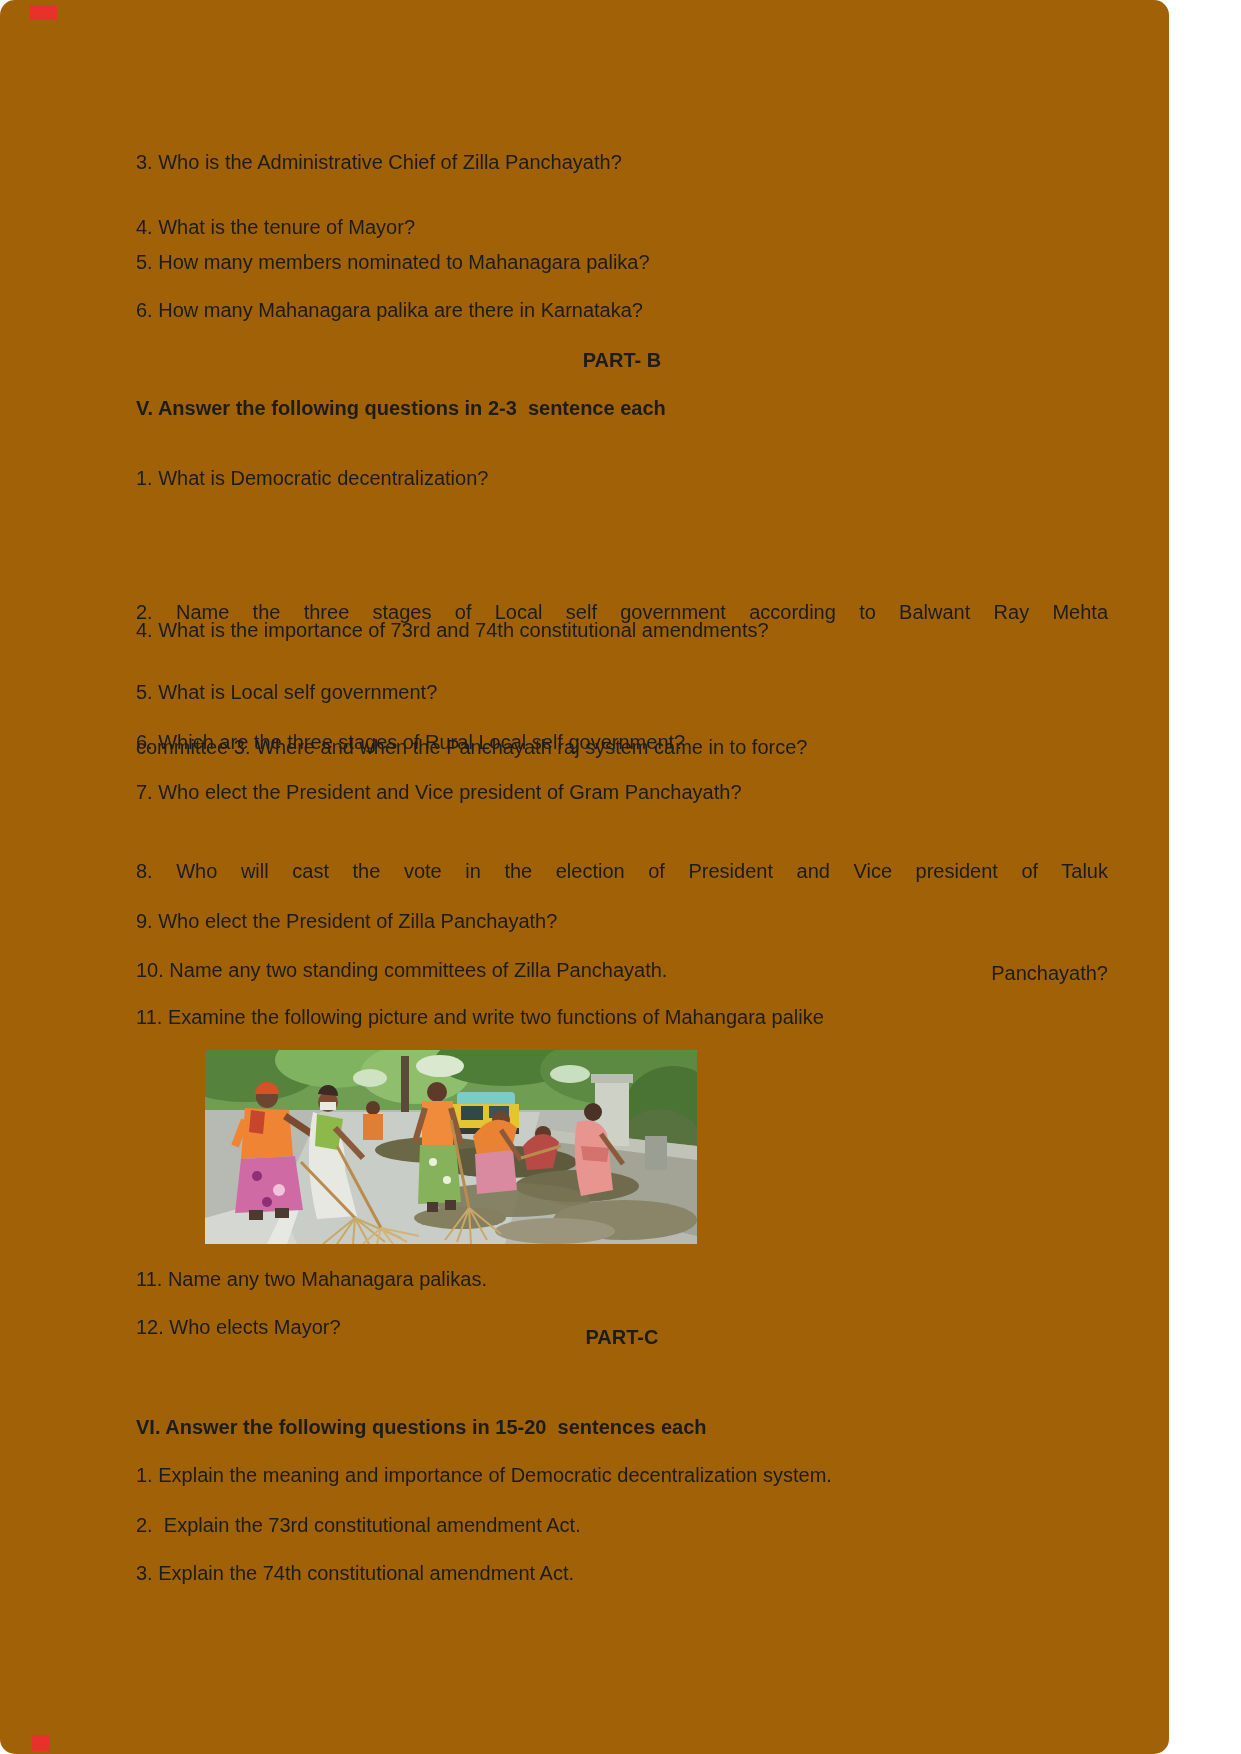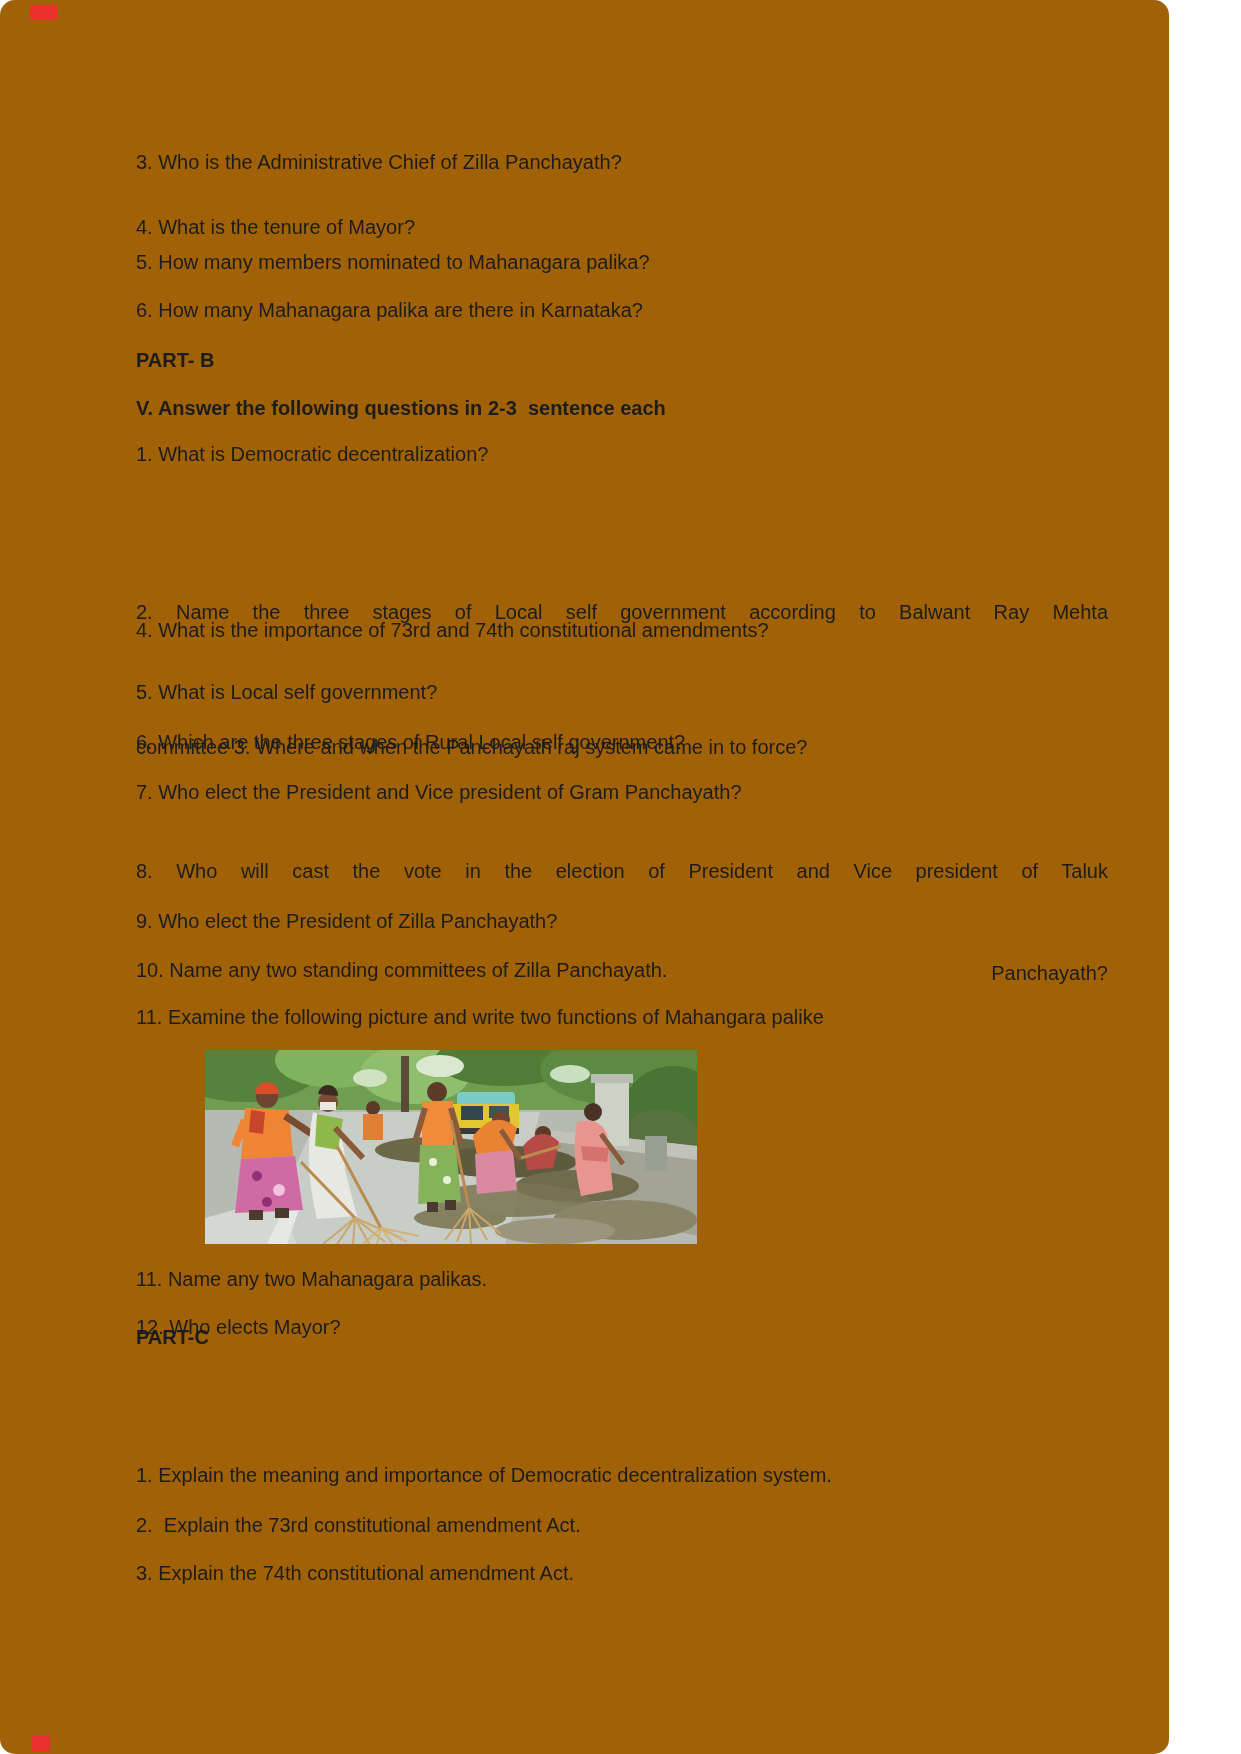--- a/index.html
+++ b/index.html
@@ -15,21 +15,21 @@
   .t{
     position:absolute;
     left:136px;
     width:972px;
     font-size:20px;
     line-height:28px;
     white-space:pre-wrap;
     color:#1c1c1c;
   }
   .bold{font-weight:700;}
-  .center{text-align:left;}
+  .center{text-align:center;}
   .jpara{line-height:45px;}
   .jpara .stretch{display:block;text-align:justify;text-align-last:justify;}
   .jpara .last{display:block;}
   .jpara8{line-height:34px;}
   .jpara8 .stretch{display:block;text-align:justify;text-align-last:justify;}
   .jpara8 .last{display:block;text-align:right;}
   .figure-box{
     position:absolute;left:205px;top:1050px;width:492px;height:194px;
   }
   .figure-box svg{display:block;width:100%;height:100%;}
@@ -46,21 +46,21 @@
   <div class="page-mark mark-bottom" style="background: rgb(232, 49, 42);"></div>
 
   <div class="t" style="top:148px">3. Who is the Administrative Chief of Zilla Panchayath?</div>
   <div class="t" style="top:213px">4. What is the tenure of Mayor?</div>
   <div class="t" style="top:248px">5. How many members nominated to Mahanagara palika?</div>
   <div class="t" style="top:296px">6. How many Mahanagara palika are there in Karnataka?</div>
 
   <div class="t bold center" style="top:346px">PART- B</div>
   <div class="t bold" style="top:394px">V. Answer the following questions in 2-3  sentence each</div>
 
-  <div class="t" style="top:440px">1. What is Democratic decentralization?</div>
+  <div class="t" style="top:464px">1. What is Democratic decentralization?</div>
 
   <div class="t jpara" style="top:500px">
     <span class="stretch">2. Name the three stages of Local self government according to Balwant Ray Mehta</span>
     <span class="last">committee 3. Where and when the Panchayath raj system came in to force?</span>
   </div>
 
   <div class="t" style="top:616px">4. What is the importance of 73rd and 74th constitutional amendments?</div>
   <div class="t" style="top:678px">5. What is Local self government?</div>
   <div class="t" style="top:728px">6. Which are the three stages of Rural Local self government?</div>
   <div class="t" style="top:778px">7. Who elect the President and Vice president of Gram Panchayath?</div>
@@ -188,17 +188,18 @@
           <path d="M264,158 L296,184"></path>
       </g>
       <path d="M316,108 L356,96" stroke="#b98c4e" stroke-width="3" fill="none"></path>
     </svg>
   </div>
 
   <div class="t" style="top:1265px">11. Name any two Mahanagara palikas.</div>
   <div class="t" style="top:1313px">12. Who elects Mayor?</div>
 
   <div class="t bold center" style="top:1323px">PART-C</div>
+  <div class="t bold" style="top:1413px">VI. Answer the following questions in 15-20  sentences each</div>
   <div class="t" style="top:1461px">1. Explain the meaning and importance of Democratic decentralization system.</div>
   <div class="t" style="top:1511px">2.  Explain the 73rd constitutional amendment Act.</div>
   <div class="t" style="top:1559px">3. Explain the 74th constitutional amendment Act.</div>
 
 </div>
 
 </body></html>

